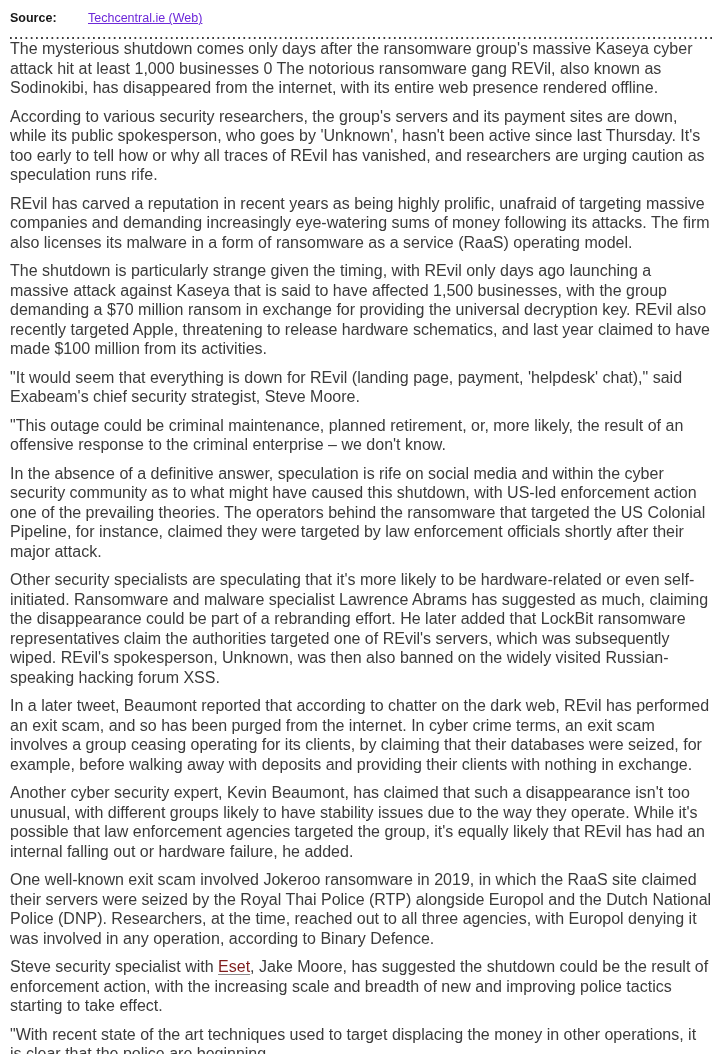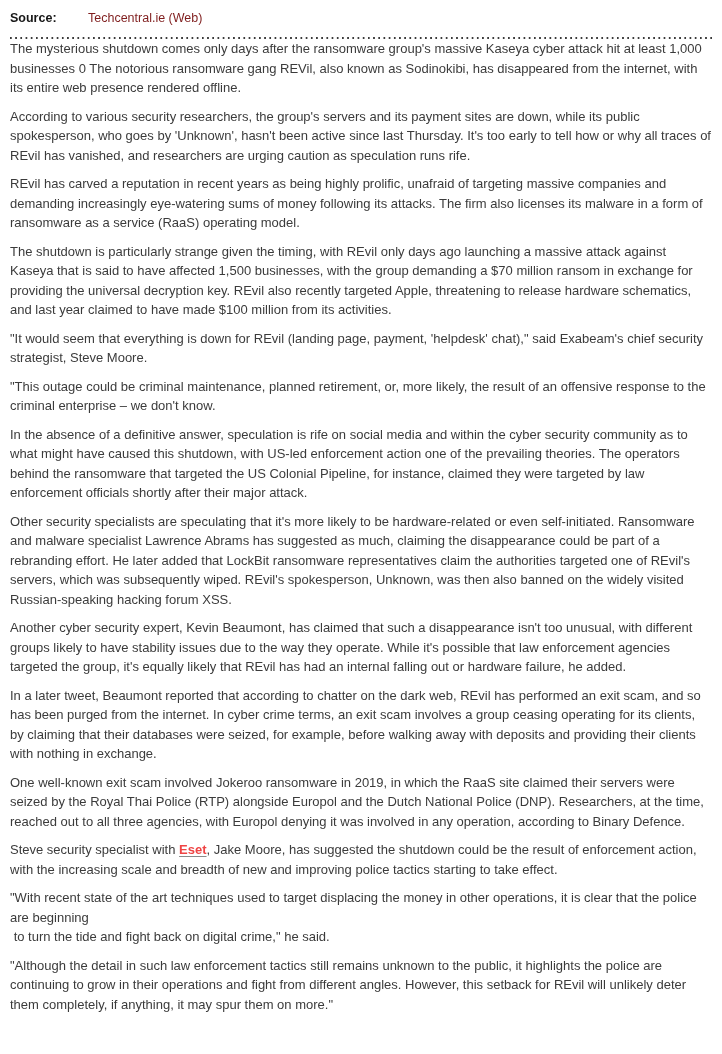--- a/index.html
+++ b/index.html
@@ -27,50 +27,49 @@
     display: flex;
     font-size: 12.5px;
     line-height: 20px;
   }
   .meta-label {
     font-weight: bold;
     color: #161616;
     width: 78px;
     flex: 0 0 78px;
   }
-  .meta-value { color: #7f1d1d; }
+  .meta-value { color: #6d28d9; text-decoration: underline; }
   .dotted-separator {
     height: 3px;
     margin: 8px 0 0 0;
     background: repeating-linear-gradient(90deg, #3a3a3a 0 2px, transparent 2px 5.2px);
     background-size: 5.2px 3px;
     background-repeat: repeat-x;
     background-position: 0 1px;
   }
   h1.article-title {
     font-size: 19.5px;
     font-weight: bold;
     color: #141414;
     margin: 17px 0 5px 0;
     letter-spacing: 0.1px;
   }
   .article p {
-    font-size: 13px;
+    font-size: 16px;
     line-height: 19.5px;
     margin: 0 0 9px 0;
     color: #3b3b3b;
   }
   .prewrap { white-space: pre-wrap; }
   .inline-link {
-    color: #ef4444;
+    color: #7f1d1d;
     text-decoration: underline;
     text-decoration-color: #8a8a8a;
     text-underline-offset: 2px;
     cursor: pointer;
-    font-weight: bold;
   }
 </style>
 </head>
 <body>
 
 <div class="page">
 
   <div class="meta-block">
     <div class="meta-row">
       <span class="meta-label">Source:</span>
@@ -83,22 +82,22 @@
   <div class="article">
 
     <p>The mysterious shutdown comes only days after the ransomware group's massive Kaseya cyber attack hit at least 1,000 businesses 0 The notorious ransomware gang REVil, also known as Sodinokibi, has disappeared from the internet, with its entire web presence rendered offline.</p>
     <p>According to various security researchers, the group's servers and its payment sites are down, while its public spokesperson, who goes by 'Unknown', hasn't been active since last Thursday. It's too early to tell how or why all traces of REvil has vanished, and researchers are urging caution as speculation runs rife.</p>
     <p>REvil has carved a reputation in recent years as being highly prolific, unafraid of targeting massive companies and demanding increasingly eye-watering sums of money following its attacks. The firm also licenses its malware in a form of ransomware as a service (RaaS) operating model.</p>
     <p>The shutdown is particularly strange given the timing, with REvil only days ago launching a massive attack against Kaseya that is said to have affected 1,500 businesses, with the group demanding a $70 million ransom in exchange for providing the universal decryption key. REvil also recently targeted Apple, threatening to release hardware schematics, and last year claimed to have made $100 million from its activities.</p>
     <p>"It would seem that everything is down for REvil (landing page, payment, 'helpdesk' chat)," said Exabeam's chief security strategist, Steve Moore.</p>
     <p>"This outage could be criminal maintenance, planned retirement, or, more likely, the result of an offensive response to the criminal enterprise – we don't know.</p>
     <p>In the absence of a definitive answer, speculation is rife on social media and within the cyber security community as to what might have caused this shutdown, with US-led enforcement action one of the prevailing theories. The operators behind the ransomware that targeted the US Colonial Pipeline, for instance, claimed they were targeted by law enforcement officials shortly after their major attack.</p>
     <p>Other security specialists are speculating that it's more likely to be hardware-related or even self-initiated. Ransomware and malware specialist Lawrence Abrams has suggested as much, claiming the disappearance could be part of a rebranding effort. He later added that LockBit ransomware representatives claim the authorities targeted one of REvil's servers, which was subsequently wiped. REvil's spokesperson, Unknown, was then also banned on the widely visited Russian-speaking hacking forum XSS.</p>
+    <p>In a later tweet, Beaumont reported that according to chatter on the dark web, REvil has performed an exit scam, and so has been purged from the internet. In cyber crime terms, an exit scam involves a group ceasing operating for its clients, by claiming that their databases were seized, for example, before walking away with deposits and providing their clients with nothing in exchange.</p>
     <p>Another cyber security expert, Kevin Beaumont, has claimed that such a disappearance isn't too unusual, with different groups likely to have stability issues due to the way they operate. While it's possible that law enforcement agencies targeted the group, it's equally likely that REvil has had an internal falling out or hardware failure, he added.</p>
-    <p>In a later tweet, Beaumont reported that according to chatter on the dark web, REvil has performed an exit scam, and so has been purged from the internet. In cyber crime terms, an exit scam involves a group ceasing operating for its clients, by claiming that their databases were seized, for example, before walking away with deposits and providing their clients with nothing in exchange.</p>
     <p>One well-known exit scam involved Jokeroo ransomware in 2019, in which the RaaS site claimed their servers were seized by the Royal Thai Police (RTP) alongside Europol and the Dutch National Police (DNP). Researchers, at the time, reached out to all three agencies, with Europol denying it was involved in any operation, according to Binary Defence.</p>
 
     <p><span>Steve security specialist with </span><span class="inline-link">Eset</span><span>, Jake Moore, has suggested the shutdown could be the result of enforcement action, with the increasing scale and breadth of new and improving police tactics starting to take effect.</span></p>
 
     <p class="prewrap">"With recent state of the art techniques used to target displacing the money in other operations, it is clear that the police are beginning
  to turn the tide and fight back on digital crime," he said.</p>
     <p>"Although the detail in such law enforcement tactics still remains unknown to the public, it highlights the police are continuing to grow in their operations and fight from different angles. However, this setback for REvil will unlikely deter them completely, if anything, it may spur them on more."</p>
 
   </div>
 

